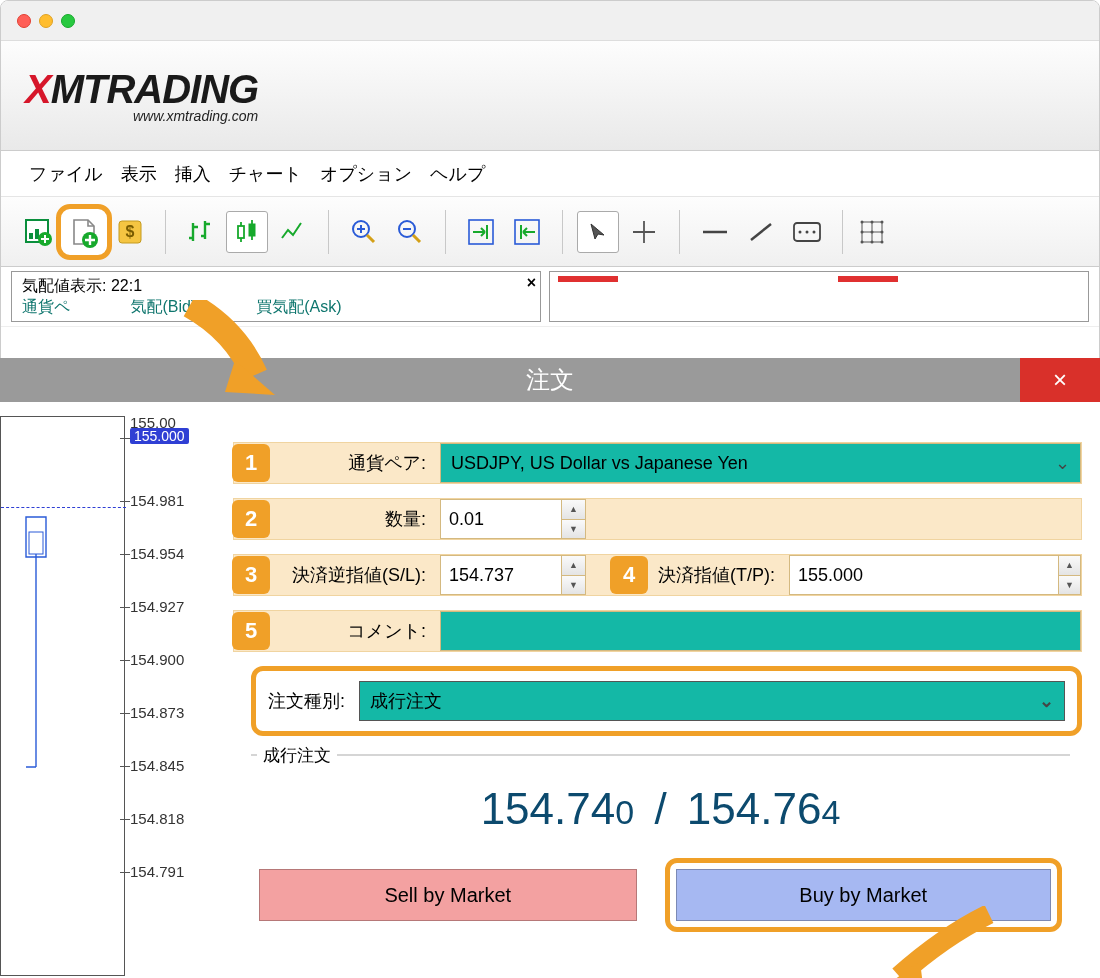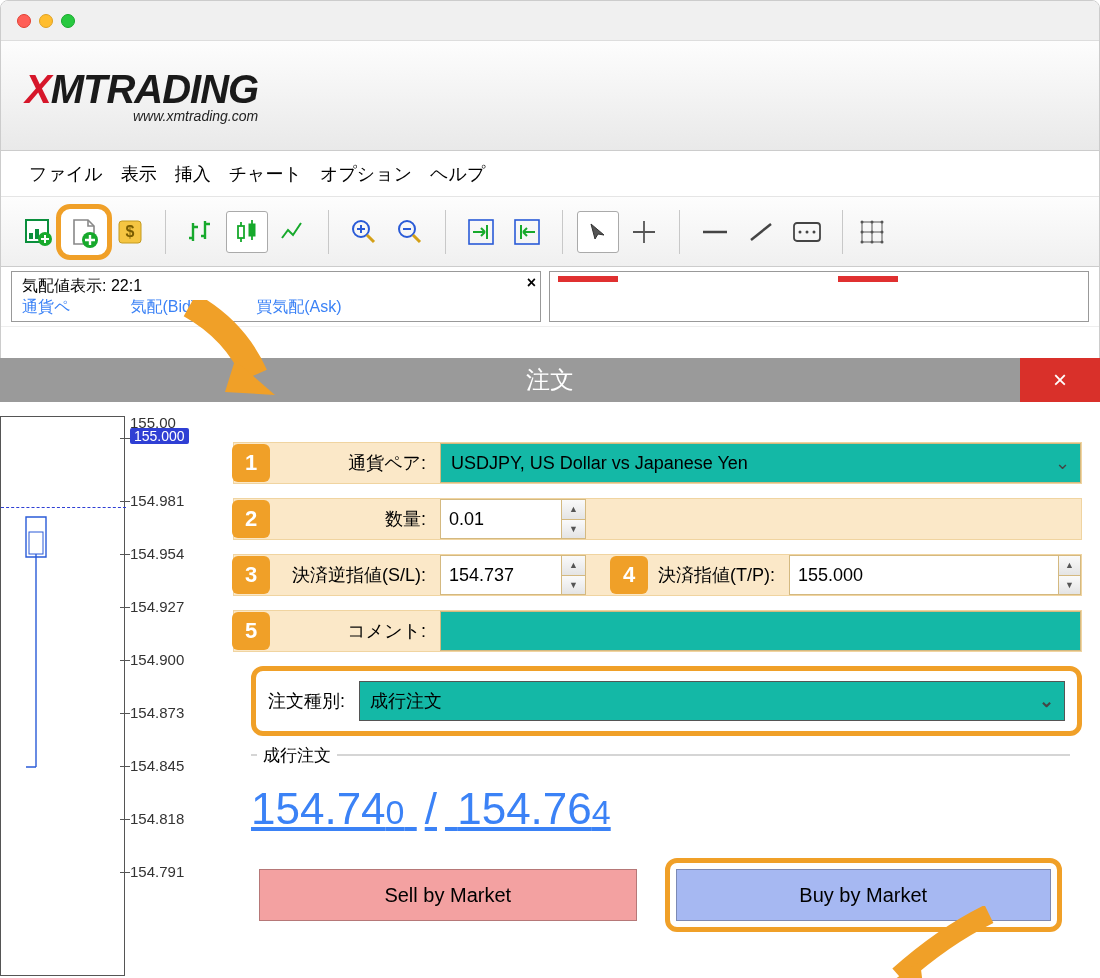--- a/index.html
+++ b/index.html
@@ -56,21 +56,21 @@
 .form-select.plain { border-color:#555; }
 .spinner { display: flex; align-items: center; border: 1px solid #d4b980; background: #fff; height: 40px; }
 .spinner input { border: none; height: 100%; padding: 0 8px; font-size: 18px; outline: none; width: 120px; }
 .spin-btns { width: 24px; height: 100%; border-left: 1px solid #d4b980; display: flex; flex-direction: column; }
 .spin-btns div { flex: 1; display: flex; align-items: center; justify-content: center; font-size: 9px; background: linear-gradient(#fafafa,#e4e4e4); color:#555; border-bottom:1px solid #d4b980;}
 .spin-btns div:last-child{border-bottom:none;}
 .ordertype-wrap { border: 5px solid #f0a028; border-radius: 12px; padding: 10px 12px; display: flex; align-items: center; gap: 10px; margin: 4px 0 18px 18px;}
 
 .market-sec { border-top: 2px solid #d5d5d5; margin: 0 12px 0 18px; padding-top: 18px; position:relative;}
 .market-sec-label { position:absolute; top:-12px; left:6px; background:#fff; padding:0 6px; font-size:17px; }
-.prices { text-align: left; font-size: 44px; margin: 10px 0 24px; color:#3b82f6;text-decoration:underline; }
+.prices { text-align: center; font-size: 44px; margin: 10px 0 24px; color:#0c4a6e; }
 .prices .small { font-size: 34px; }
 .btn-row { display: flex; gap: 28px; padding: 0 8px 8px; align-items: center;}
 .mkt-btn { flex: 1; height: 52px; display: flex; align-items: center; justify-content: center; font-size: 20px; border: 1px solid rgba(0,0,0,.25); }
 .sell-btn { background: #f3a1a1; }
 .buy-btn { background: #a6b8f2; }
 .buy-wrap { flex:1; position:relative; border:5px solid #f0a028; border-radius:12px; padding:6px; background:#fff;}
 .arrow2 { position:absolute; right:96px; top:548px; }
 </style>
 </head>
 <body>
@@ -226,21 +226,21 @@
         <circle cx="4" cy="24" r="1.5" fill="#555"></circle>
         <circle cx="14" cy="24" r="1.5" fill="#555"></circle>
         <circle cx="24" cy="24" r="1.5" fill="#555"></circle>
       </svg>
     </div>
 </div>
 
 <div class="workspace">
   <div class="left-panel">
     <span>気配値表示: 22:1</span>
-    <div style="display:flex;gap:60px;color:#3b82f6;">
+    <div style="display:flex;gap:60px;color:#0f766e;">
       <span>通貨ペ</span>
       <span>気配(Bid)</span>
       <span>買気配(Ask)</span>
     </div>
     <span class="panel-x">×</span>
   </div>
   <div class="right-panel">
     <div style="display:flex;gap:220px;">
         <div style="width:60px;height:6px;background:#e03030;"></div>
         <div style="width:60px;height:6px;background:#e03030;"></div>

